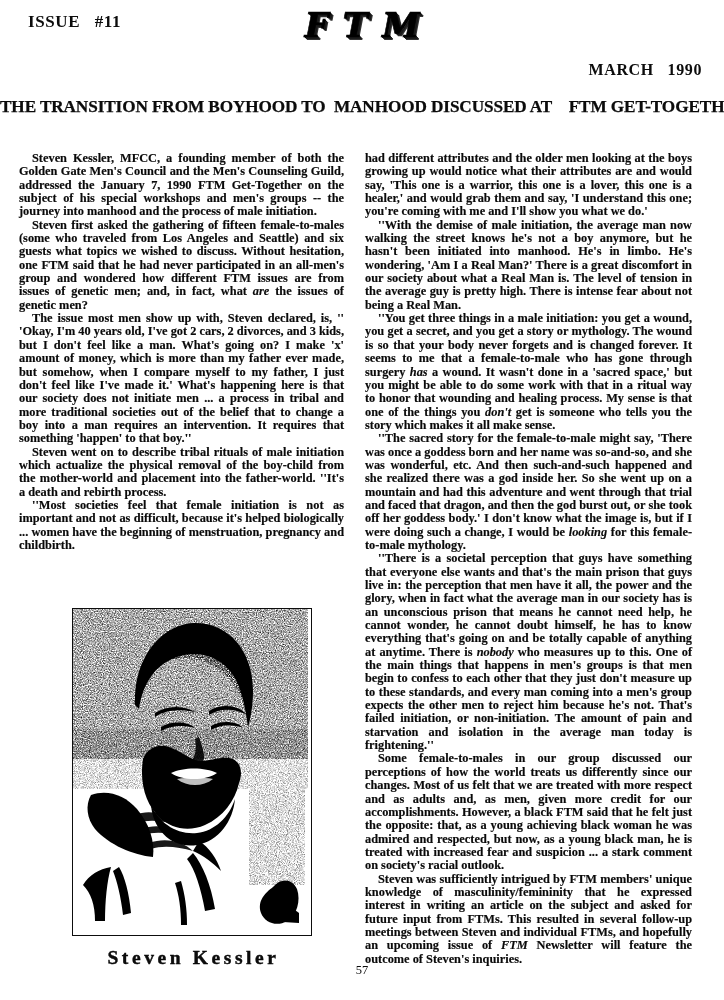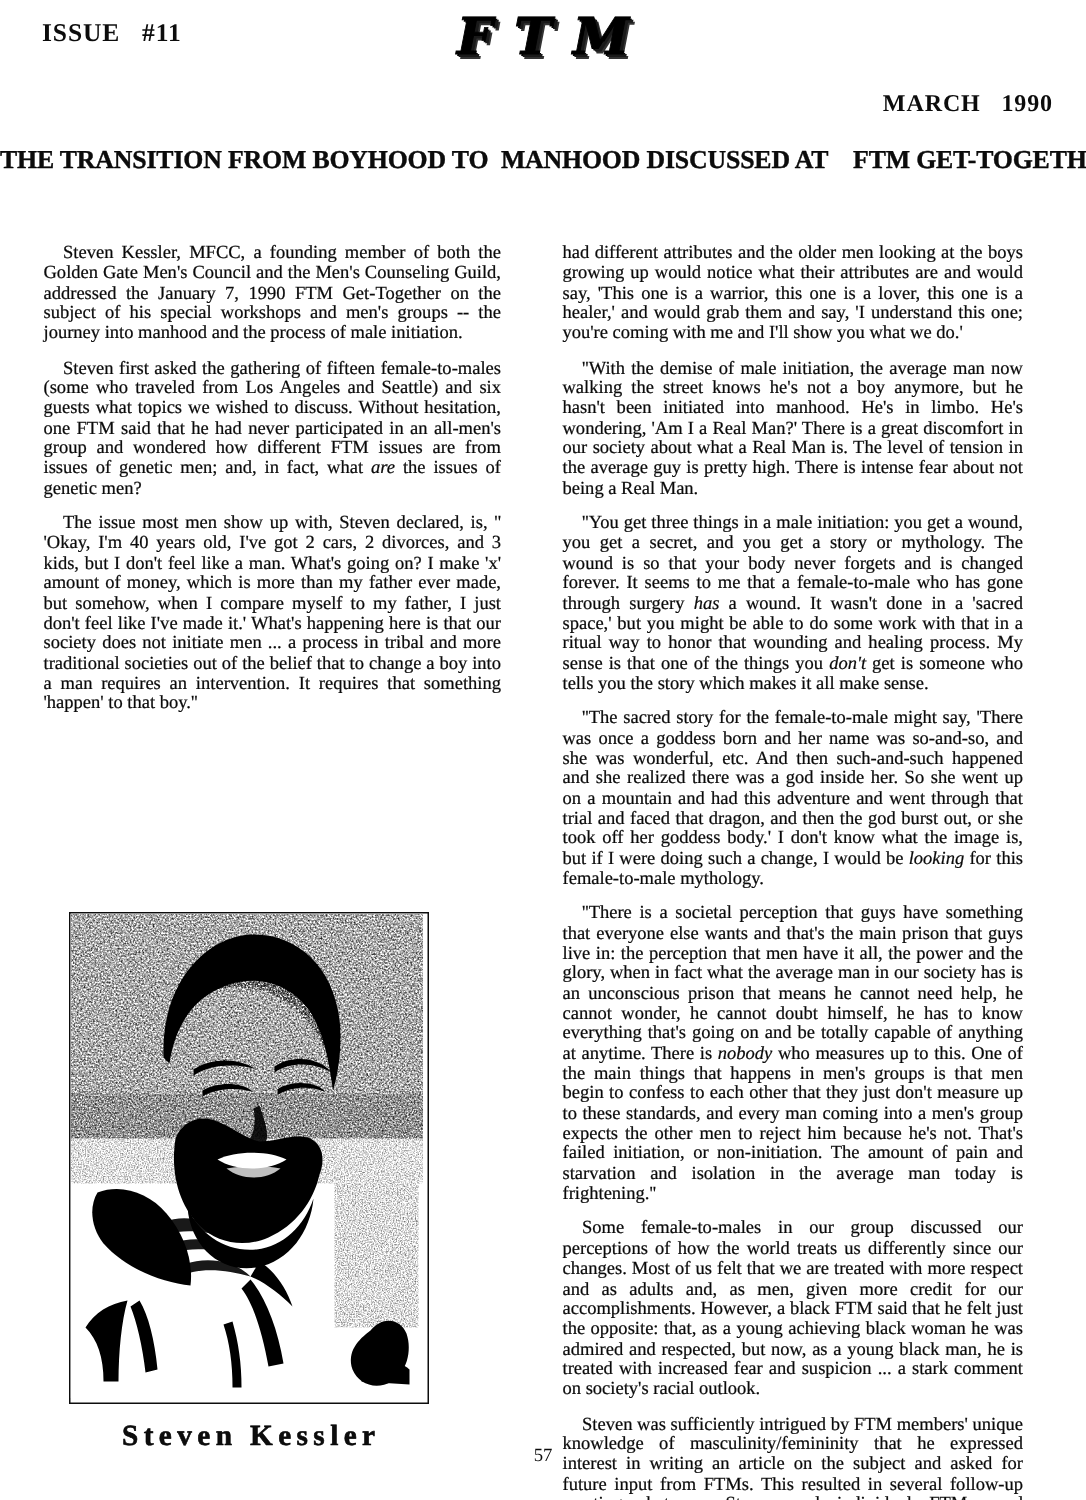--- a/index.html
+++ b/index.html
@@ -112,30 +112,31 @@
   }
   .col-left {
     left: 19px;
     width: 325px;
   }
   .col-right {
     left: 365px;
     width: 327px;
   }
   .col p {
-    margin: 10px;
+    margin: 0;
     text-indent: 13px;
+    font-weight: bold;
   }
   .col p.noindent { text-indent: 0; }
   .col em { font-style: italic; }
 
   
   .photo-block {
     position: absolute;
-    left: 3px;
+    left: 29px;
     top: 608px;
     width: 325px;
   }
   .photo-frame {
     width: 238px;
     height: 326px;
     margin: 0 auto;
     border: 1.5px solid #0d0d0d;
     background: #ffffff;
     position: relative;
@@ -179,20 +180,22 @@
   </div>
 
   <h1 class="headline">THE TRANSITION FROM BOYHOOD TO  MANHOOD DISCUSSED AT    FTM GET-TOGETHER #12</h1>
 
   <div class="columns">
 
     <div class="col col-left">
       <p>Steven Kessler, MFCC, a founding member of both the Golden Gate Men's Council and the Men's Counseling Guild, addressed the January 7, 1990 FTM Get-Together on the subject of his special workshops and men's groups -- the journey into manhood and the process of male initiation.</p>
       <p><span>Steven first asked the gathering of fifteen female-to-males (some who traveled from Los Angeles and Seattle) and six guests what topics we wished to discuss. Without hesitation, one FTM said that he had never participated in an all-men's group and wondered how different FTM issues are from issues of genetic men; and, in fact, what </span><em>are</em><span> the issues of genetic men?</span></p>
       <p>The issue most men show up with, Steven declared, is, '' 'Okay, I'm 40 years old, I've got 2 cars, 2 divorces, and 3 kids, but I don't feel like a man. What's going on? I make 'x' amount of money, which is more than my father ever made, but somehow, when I compare myself to my father, I just don't feel like I've made it.' What's happening here is that our society does not initiate men ... a process in tribal and more traditional societies out of the belief that to change a boy into a man requires an intervention. It requires that something 'happen' to that boy.''</p>
+      <p>Steven went on to describe tribal rituals of male initiation which actualize the physical removal of the boy-child from the mother-world and placement into the father-world. ''It's a death and rebirth process.</p>
+      <p>''Most societies feel that female initiation is not as important and not as difficult, because it's helped biologically ... women have the beginning of menstruation, pregnancy and childbirth.</p>
     </div>
 
     <div class="col col-right">
       <p class="noindent">had different attributes and the older men looking at the boys growing up would notice what their attributes are and would say, 'This one is a warrior, this one is a lover, this one is a healer,' and would grab them and say, 'I understand this one; you're coming with me and I'll show you what we do.'</p>
       <p>''With the demise of male initiation, the average man now walking the street knows he's not a boy anymore, but he hasn't been initiated into manhood. He's in limbo. He's wondering, 'Am I a Real Man?' There is a great discomfort in our society about what a Real Man is. The level of tension in the average guy is pretty high. There is intense fear about not being a Real Man.</p>
       <p><span>''You get three things in a male initiation: you get a wound, you get a secret, and you get a story or mythology. The wound is so that your body never forgets and is changed forever. It seems to me that a female-to-male who has gone through surgery </span><em>has</em><span> a wound. It wasn't done in a 'sacred space,' but you might be able to do some work with that in a ritual way to honor that wounding and healing process. My sense is that one of the things you </span><em>don't</em><span> get is someone who tells you the story which makes it all make sense.</span></p>
       <p><span>''The sacred story for the female-to-male might say, 'There was once a goddess born and her name was so-and-so, and she was wonderful, etc. And then such-and-such happened and she realized there was a god inside her. So she went up on a mountain and had this adventure and went through that trial and faced that dragon, and then the god burst out, or she took off her goddess body.' I don't know what the image is, but if I were doing such a change, I would be </span><em>looking</em><span> for this female-to-male mythology.</span></p>
       <p><span>''There is a societal perception that guys have something that everyone else wants and that's the main prison that guys live in: the perception that men have it all, the power and the glory, when in fact what the average man in our society has is an unconscious prison that means he cannot need help, he cannot wonder, he cannot doubt himself, he has to know everything that's going on and be totally capable of anything at anytime. There is </span><em>nobody</em><span> who measures up to this. One of the main things that happens in men's groups is that men begin to confess to each other that they just don't measure up to these standards, and every man coming into a men's group expects the other men to reject him because he's not. That's failed initiation, or non-initiation. The amount of pain and starvation and isolation in the average man today is frightening.''</span></p>
       <p>Some female-to-males in our group discussed our perceptions of how the world treats us differently since our changes. Most of us felt that we are treated with more respect and as adults and, as men, given more credit for our accomplishments. However, a black FTM said that he felt just the opposite: that, as a young achieving black woman he was admired and respected, but now, as a young black man, he is treated with increased fear and suspicion ... a stark comment on society's racial outlook.</p>
       <p><span>Steven was sufficiently intrigued by FTM members' unique knowledge of masculinity/femininity that he expressed interest in writing an article on the subject and asked for future input from FTMs. This resulted in several follow-up meetings between Steven and individual FTMs, and hopefully an upcoming issue of </span><em>FTM</em><span> Newsletter will feature the outcome of Steven's inquiries.</span></p>

